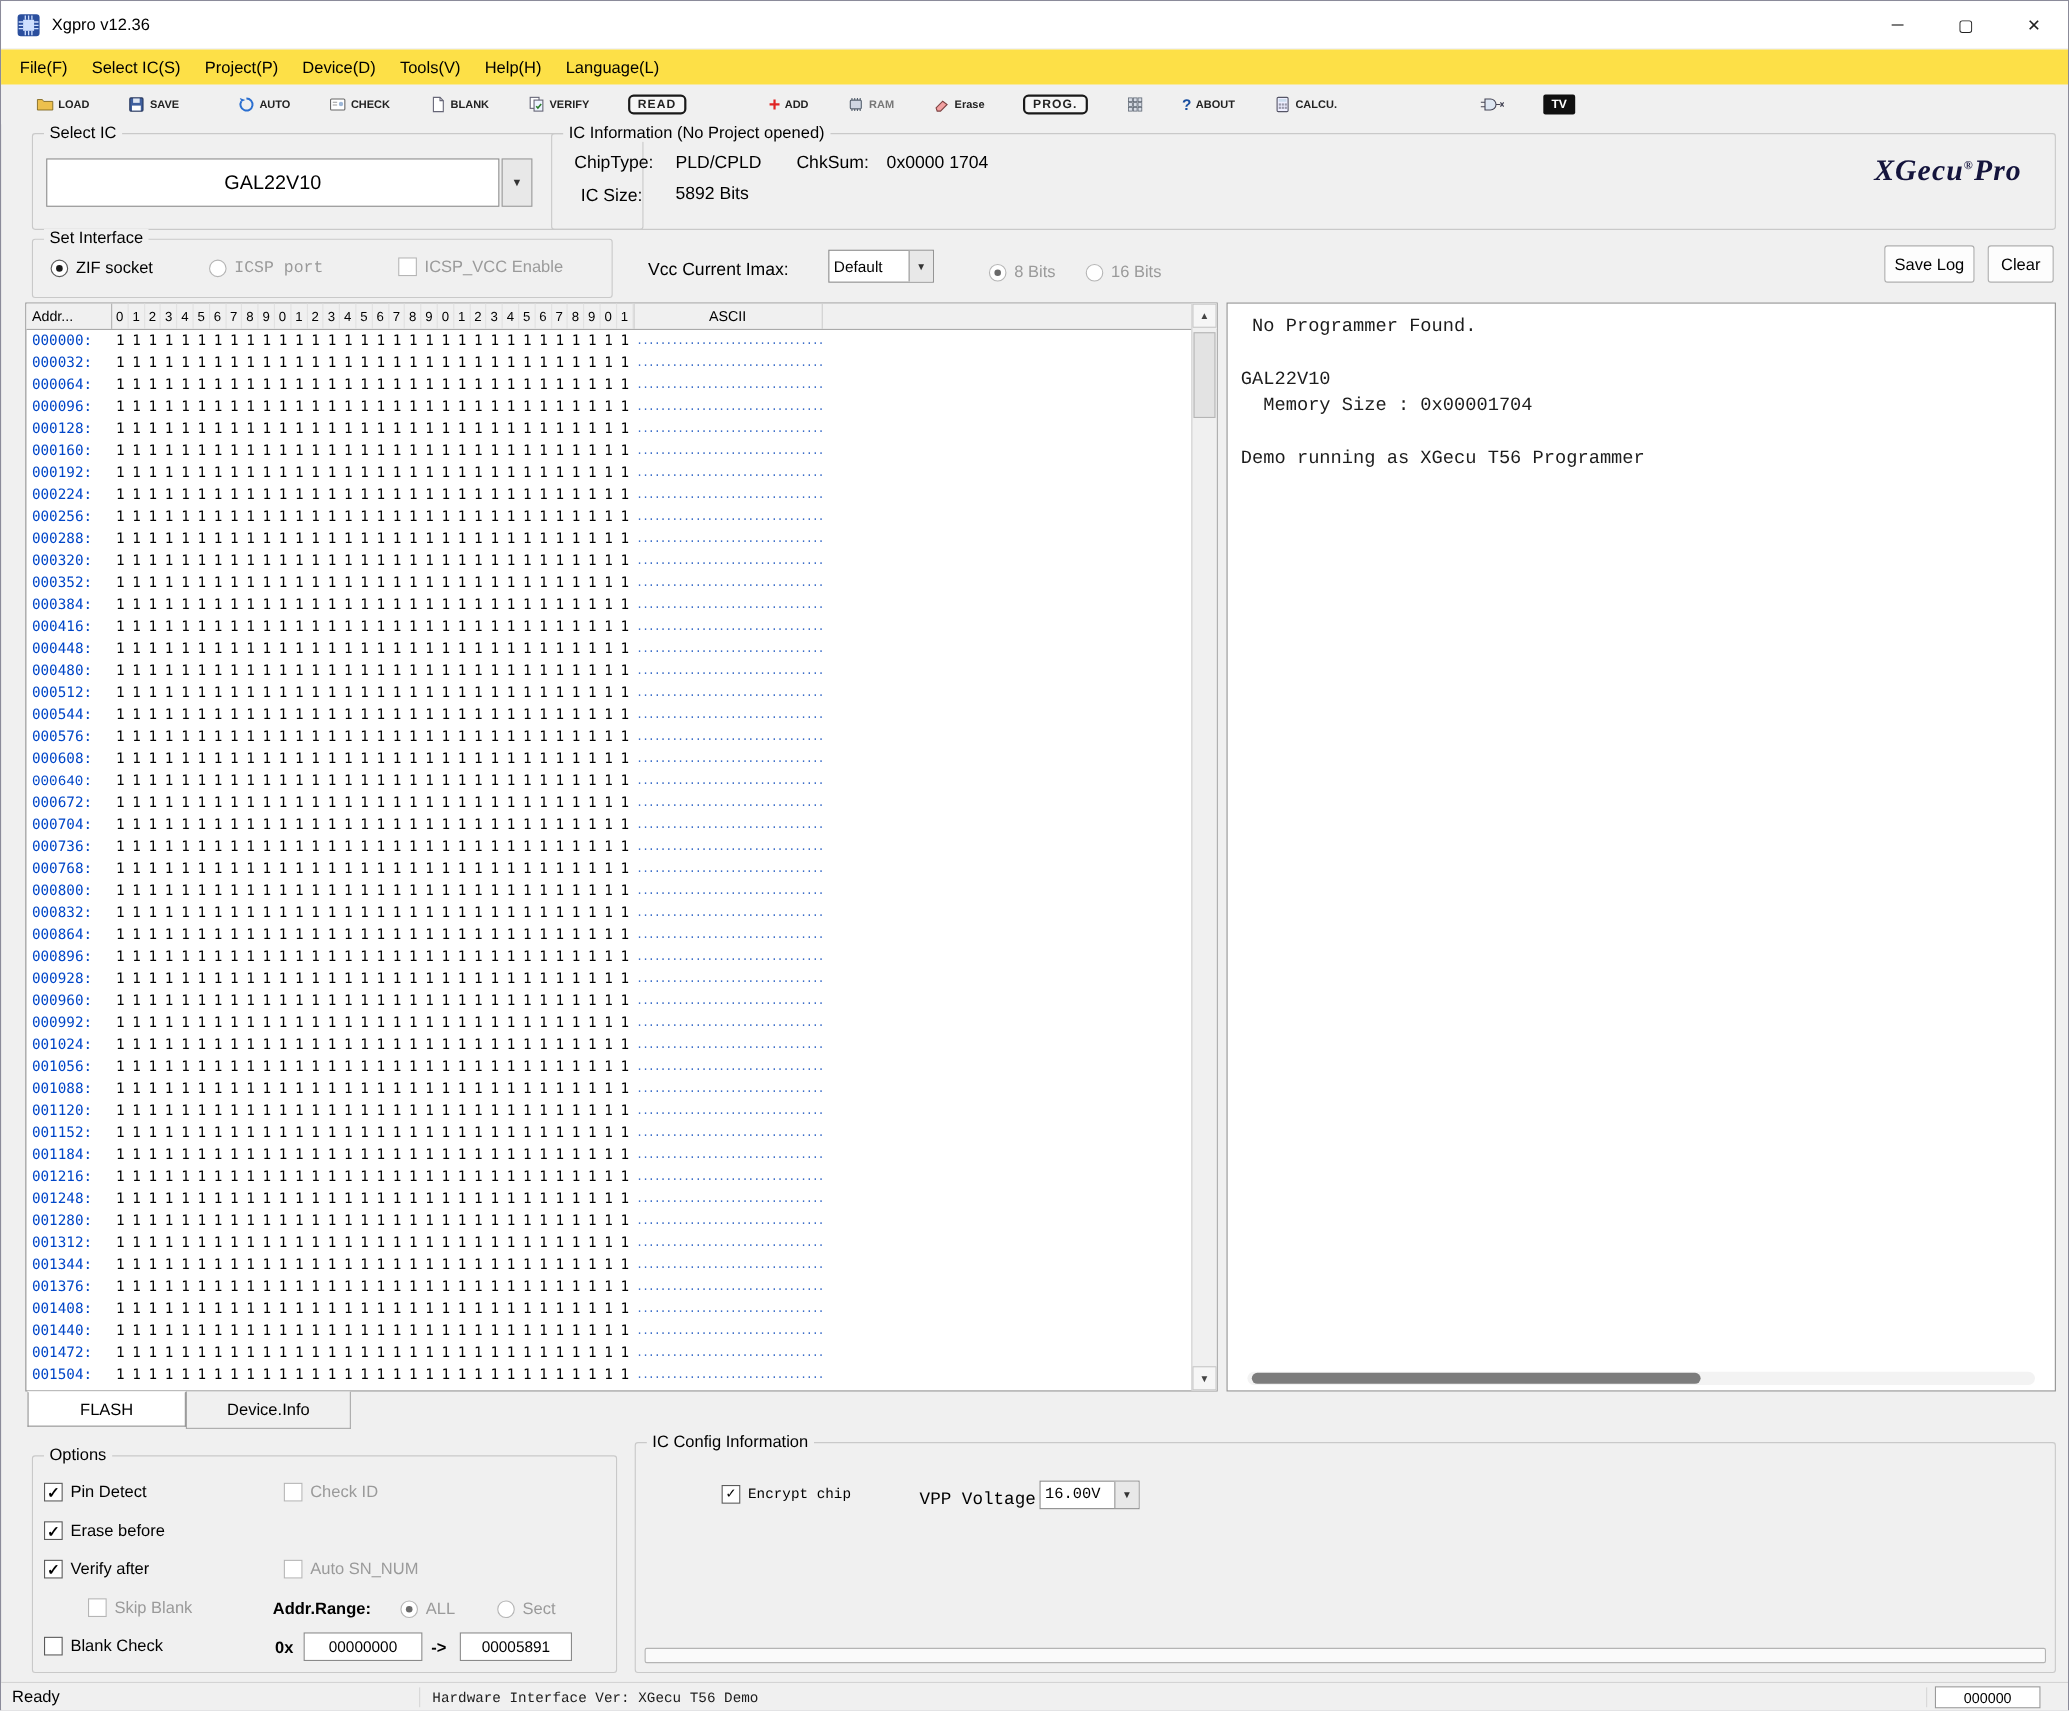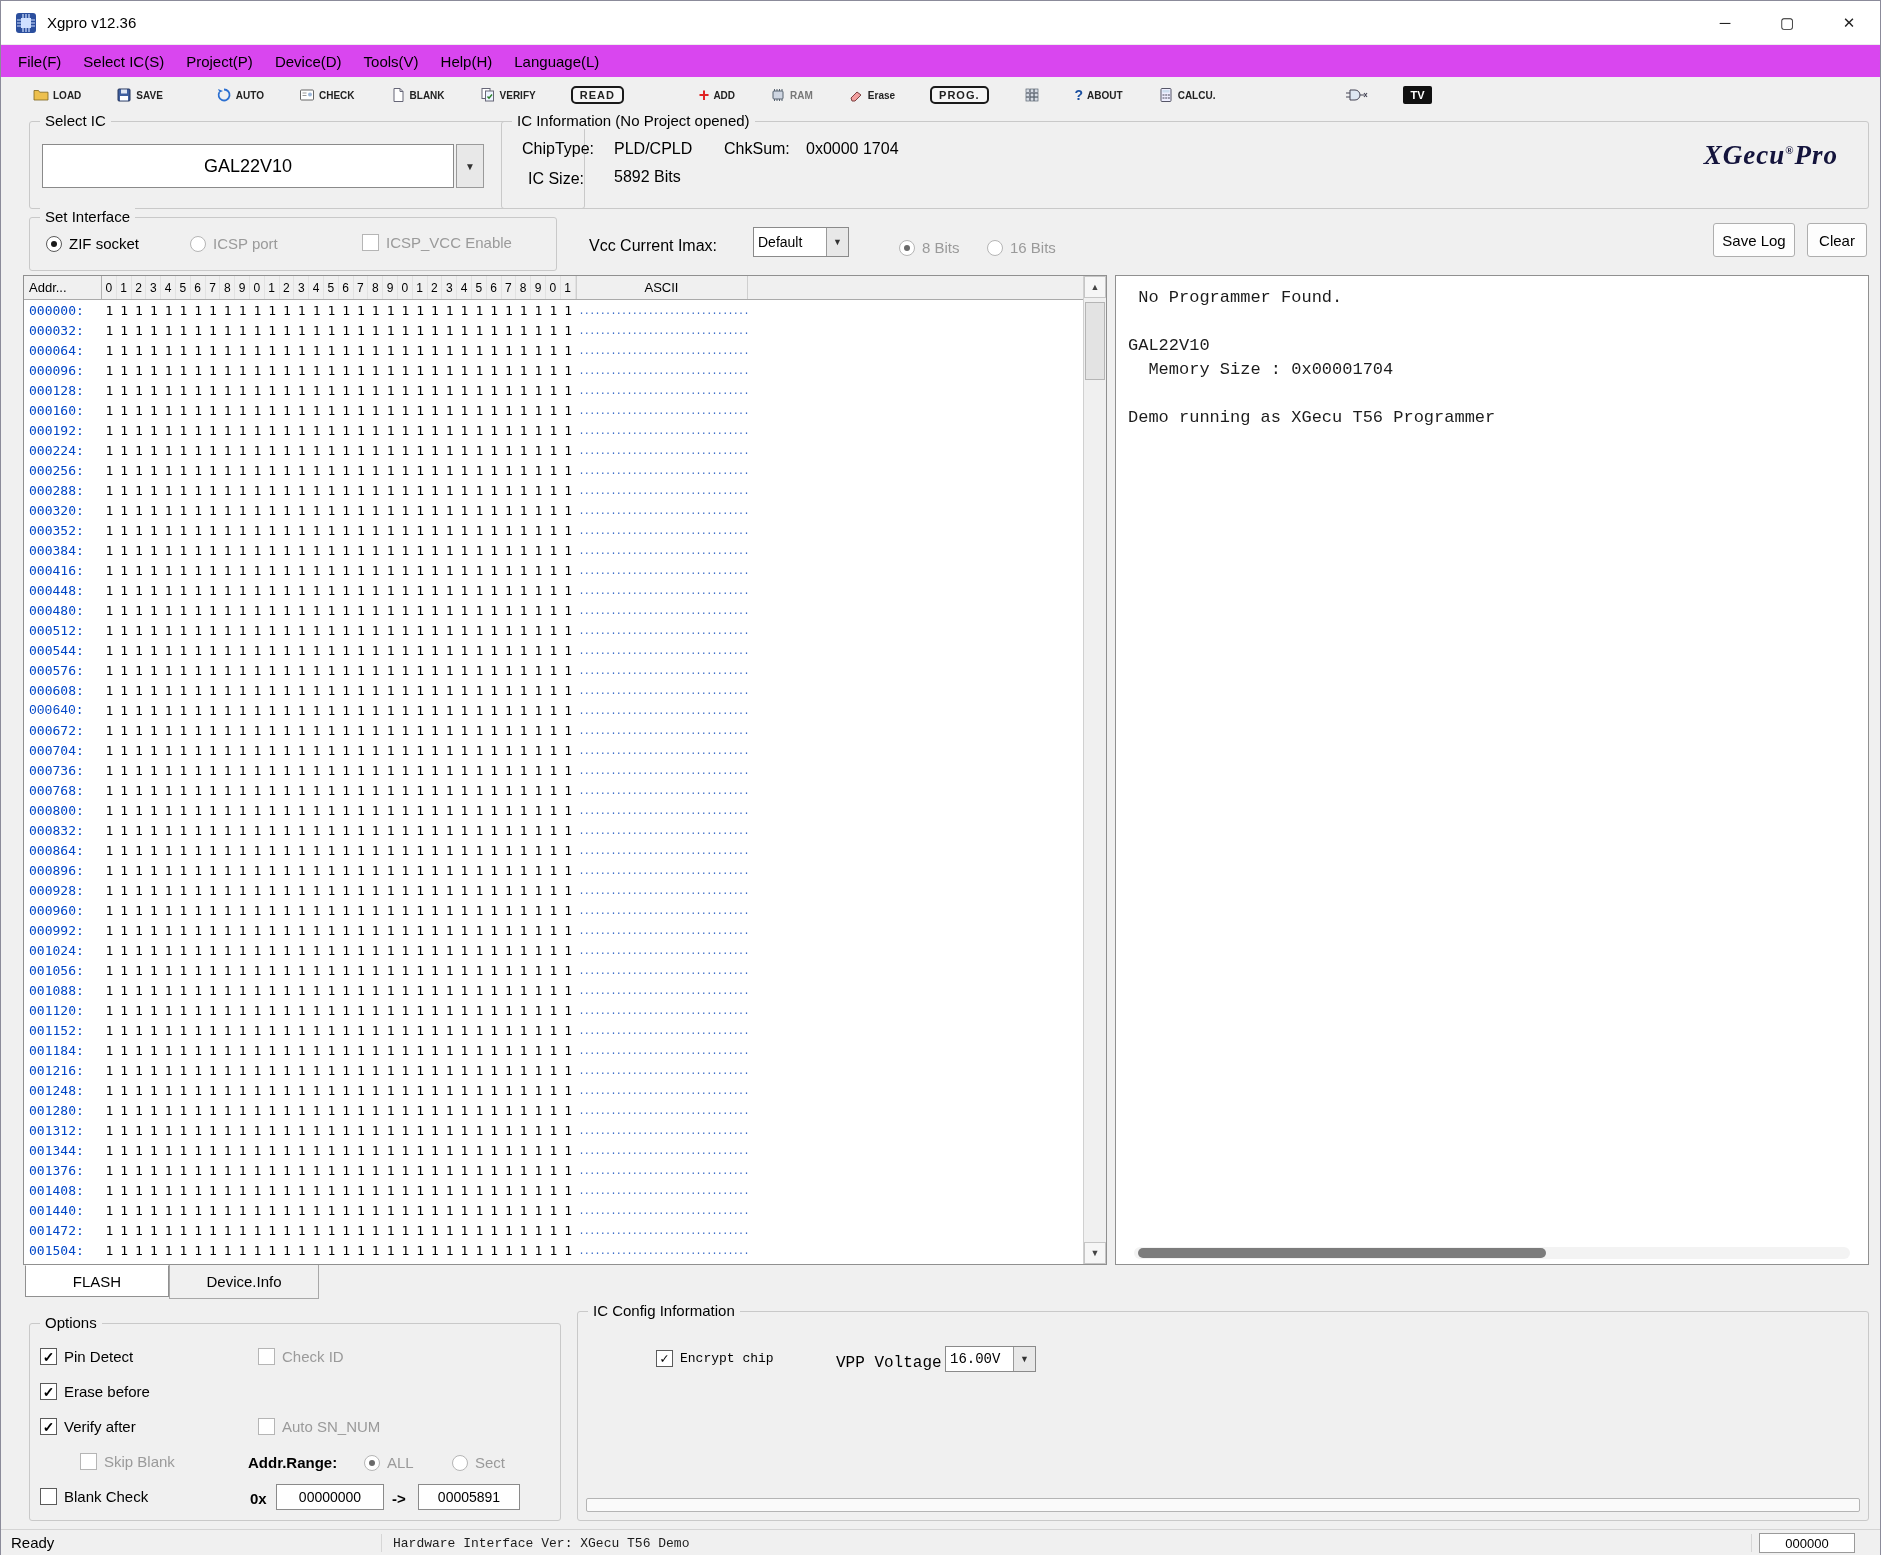--- a/index.html
+++ b/index.html
@@ -9,21 +9,21 @@
   .window { position:absolute; inset:0; border:1px solid #8b8b9a; background:#f0f0f0; }
 
   
   .titlebar { position:absolute; left:0; top:0; right:0; height:44px; background:#ffffff; display:flex; align-items:center; border-bottom:1px solid #ececec; }
   .appicon { margin-left:14px; width:22px; height:22px; display:flex; }
   .title { margin-left:10px; font-size:15px; }
   .winbtns { margin-left:auto; display:flex; height:100%; }
   .wbtn { width:62px; height:100%; display:flex; align-items:center; justify-content:center; font-size:15px; color:#222; }
 
   
-  .menubar { position:absolute; left:0; top:44px; right:0; height:32px; display:flex; align-items:center; padding-left:6px; font-size:15px; background:#d946ef; }
+  .menubar { position:absolute; left:0; top:44px; right:0; height:32px; display:flex; align-items:center; padding-left:6px; font-size:15px; background:#fde047; }
   .mitem { padding:4px 11px; cursor:default; }
   .toolbar { position:absolute; left:0; top:76px; right:0; height:36px; display:flex; align-items:center; padding-left:10px; background:#f0f0f0; }
   .titem { display:flex; align-items:center; gap:4px; margin-right:13px; font-size:10px; font-weight:700; color:#222; white-space:nowrap;padding-left:22px; }
   .titem svg { display:block; }
   .stamp { border:2px solid #1a1a1a; border-radius:5px; padding:1px 7px; font-size:11px; font-weight:700; letter-spacing:1px; background:#f6f6f6; }
   .tvbox { background:#101010; color:#fff; font-size:11px; font-weight:700; padding:3px 7px; border-radius:2px; }
   .plus { color:#e02424; font-size:18px; font-weight:700; line-height:12px; }
   .qmark { color:#1a4fa0; font-size:14px; font-weight:700; }
   .gap-s { margin-left:18px; } .gap-m { margin-left:40px; } .gap-l { margin-left:96px; }
 
@@ -291,21 +291,21 @@
       <span>XGecu</span><sup>®</sup><span>Pro</span>
     </span>
   </div>
 
   <div class="groupbox" style="left:28px;top:216px;width:528px;height:54px;">
     <span class="gb-label">Set Interface</span>
     <label class="rd-row sel" style="left:16px;top:17px;">
       <span class="rd"></span>
       <span>ZIF socket</span>
     </label>
-    <label class="rd-row dim" style="left:160px;top:17px;">
+    <label class="rd-row dim" style="left:160px;top:17px;font-family:Liberation Mono, monospace;">
       <span class="rd"></span>
       <span>ICSP port</span>
     </label>
     <label class="cb-row dim" style="left:332px;top:16px;">
       <span class="cb"></span>
       <span>ICSP_VCC Enable</span>
     </label>
   </div>
 
   <span class="abslabel" style="left:588px;top:236px;">Vcc Current Imax:</span>

